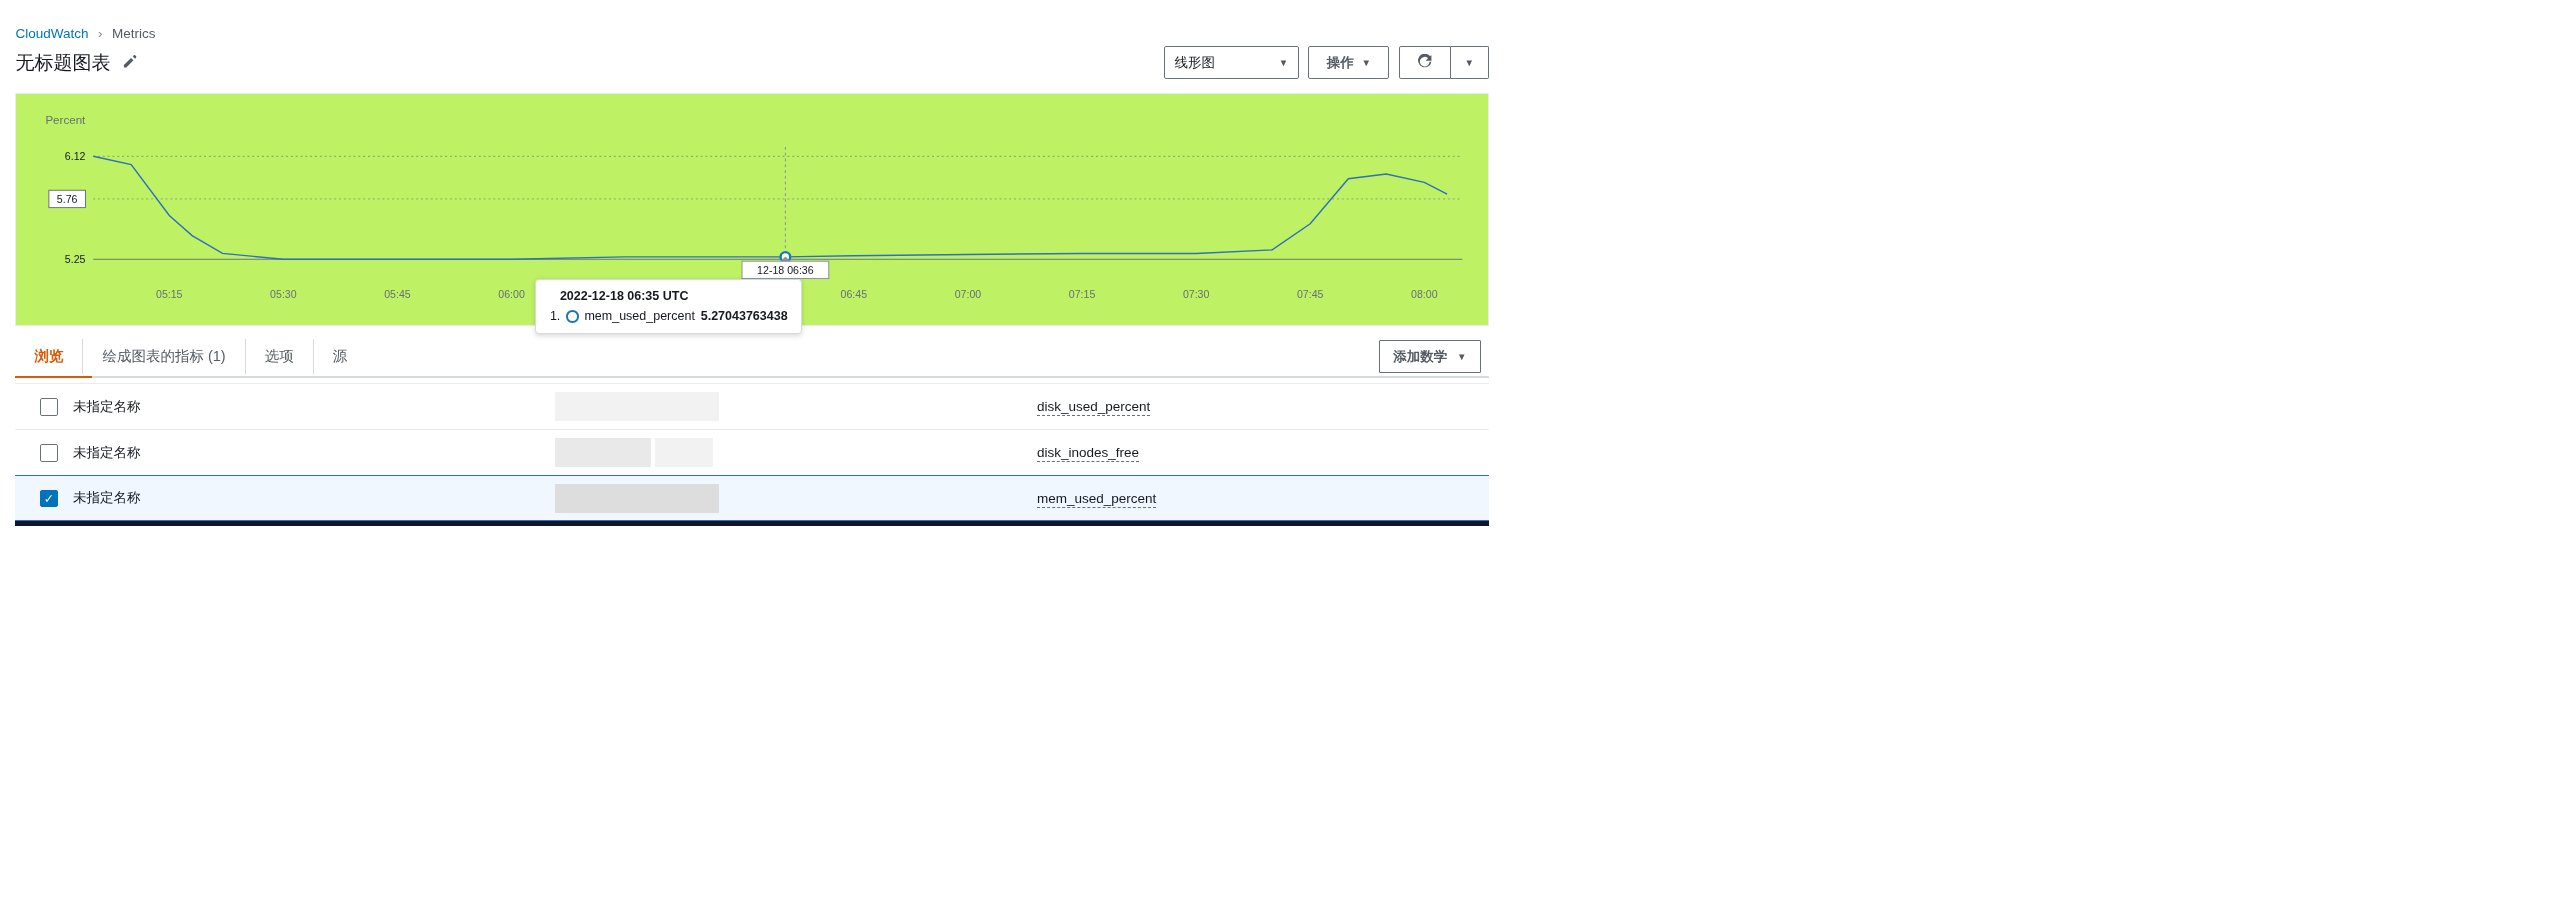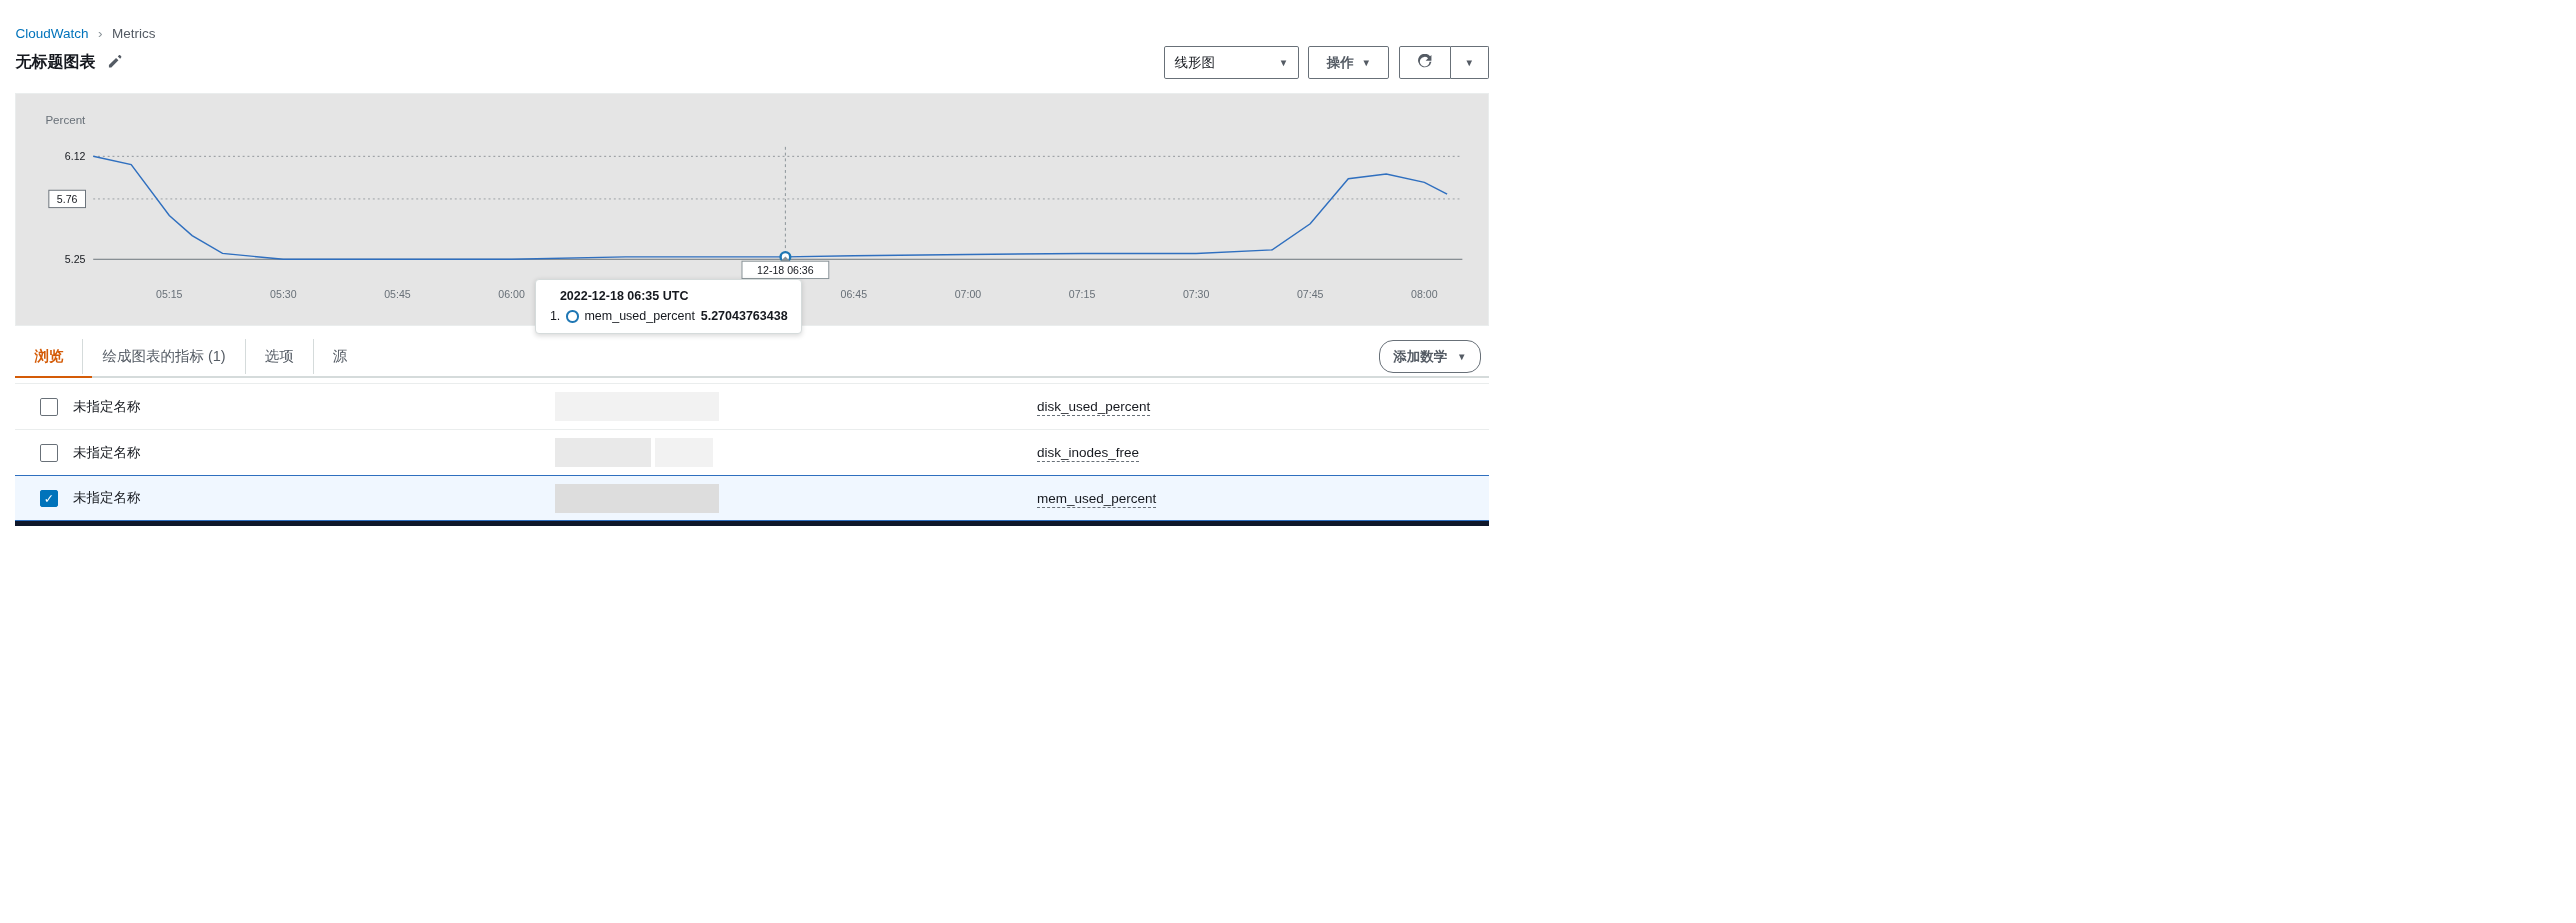--- a/index.html
+++ b/index.html
@@ -6,37 +6,37 @@
   html, body { font-family: "Amazon Ember", "Helvetica Neue", Arial, sans-serif; font-size: 13.5px; color: #16191f; background: #fff; }
   .page { width: 1504px; }
   
   .breadcrumb { display: flex; align-items: center; gap: 9.6px; padding: 9.6px 15.4px 3.9px; font-size: 13.5px; margin-top: 16px; }
   .breadcrumb a { color: #0073bb; text-decoration: none; }
   .breadcrumb .sep { color: #879196; }
   .breadcrumb .current { color: #545b64; }
   
   .title-row { display: flex; align-items: center; justify-content: space-between; padding: 1.9px 15.4px 9.6px; }
   .title-left { display: flex; align-items: center; gap: 11.6px; }
-  .title-left h1 { font-size: 16px; font-weight: 700; }
+  .title-left h1 { font-size: 19px; font-weight: 400; }
   .edit-icon { cursor: pointer; color: #545b64; }
   .controls { display: flex; align-items: center; gap: 9.6px; }
   .range-group { display: flex; border: 1px solid #687078; border-radius: 1.9px; overflow: hidden; }
   .range-group button { background: #fff; border: none; border-right: 1px solid #d5dbdb; padding: 5.8px 13.5px; font-size: 13.5px; cursor: pointer; color: #16191f; height: 33px; }
   .range-group button:last-child { border-right: none; }
   .range-group button.active { color: #0073bb; font-weight: 700; }
   .range-group button .cal { margin-left: 5.8px; }
   .select { display: flex; align-items: center; justify-content: space-between; border: 1px solid #687078; border-radius: 1.9px; background: #fff; padding: 0 9.6px; height: 33px; min-width: 135px; cursor: pointer; }
   .select .caret { font-size: 9.6px; color: #545b64; }
   .btn-group { display: flex; }
   .btn { border: 1px solid #687078; background: #fff; height: 33px; padding: 0 17.4px; display: flex; align-items: center; justify-content: center; cursor: pointer; border-radius: 1.9px; color: #545b64; font-weight: 700; gap: 7.7px; }
   .btn.caret-only { padding: 0 13.5px; border-left: none; border-top-left-radius: 0; border-bottom-left-radius: 0; }
   .btn.first { border-top-right-radius: 0; border-bottom-right-radius: 0; }
   .icon-svg { width: 15.4px; height: 15.4px; }
   
-  .chart-panel { margin: 3.9px 15.4px 0; border: 1px solid #eaeded; background: #e5e5e5; position: relative; }
+  .chart-panel { margin: 3.9px 15.4px 0; border: 1px solid #eaeded; background: #bef264; position: relative; }
   .chart-wrap { padding: 48px 19px 19px 29px; position: relative; }
   .y-title { position: absolute; left: 29px; top: 19px; font-size: 11.6px; color: #687078; }
   svg.chart { display: block; }
   .tick-label { font-size: 11px; fill: #687078; }
   .y-marker { font-size: 11px; fill: #16191f; }
   .grid-line { stroke: #687078; stroke-width: 0.6; stroke-dasharray: 2,3; }
   .top-line { stroke: #687078; stroke-width: 0.7; stroke-dasharray: 2,3; }
   .axis-line { stroke: #687078; stroke-width: 1; }
   .series { fill: none; stroke: #2f6fbf; stroke-width: 1.5; }
   .hover-line { stroke: #879196; stroke-width: 1; stroke-dasharray: 3,3; }
@@ -53,21 +53,21 @@
   .tt-name { color: #16191f; }
   .tt-val { font-weight: 700; }
   
   .tabs-row { display: flex; align-items: center; justify-content: space-between; padding: 13.5px 15.4px 0; }
   .tabs { display: flex; align-items: center; }
   .tab { padding: 7.7px 19px; font-size: 14.5px; color: #545b64; cursor: pointer; border-right: 1px solid #d5dbdb; font-weight: 400; }
   .tab:last-child { border-right: none; }
   .tab.active { color: #d45b07; font-weight: 700; }
   .tabs-underline { height: 1.9px; background: #d5dbdb; margin: 1.9px 15.4px 0; position: relative; }
   .tabs-underline .ind { position: absolute; left: 0; top: 0; height: 1.9px; width: 77px; background: #d45b07; }
-  .math-btn { border: 1px solid #687078; border-radius: 14px; background: #fff; padding: 5.8px 13.5px; height: 33px; display: flex; align-items: center; gap: 9.6px; cursor: pointer; color: #545b64; font-weight: 700; margin-right: 7.7px; }
+  .math-btn { border: 1px solid #687078; border-radius: 1px; background: #fff; padding: 5.8px 13.5px; height: 33px; display: flex; align-items: center; gap: 9.6px; cursor: pointer; color: #545b64; font-weight: 700; margin-right: 7.7px; }
   
   .table { margin: 5.8px 15.4px 23px; border-bottom: 5px solid #0f172a; }
   .row { display: flex; align-items: center; height: 46px; border-top: 1px solid #eaeded; padding: 0 9.6px; }
   .row.selected { background: #f0f7ff; border-top: 1px solid #2f6fbf; border-bottom: 1px solid #2f6fbf; }
   .cell-check { width: 48px; display: flex; justify-content: center; }
   .chk { width: 17.4px; height: 17.4px; border: 1px solid #687078; border-radius: 1.9px; background: #fff; display: flex; align-items: center; justify-content: center; cursor: pointer; }
   .chk.checked { background: #0073bb; border-color: #0073bb; color: #fff; font-size: 12.5px; }
   .cell-name { width: 482px; }
   .cell-mid { width: 482px; display:flex; gap:3.9px; }
   .cell-metric { flex: 1; }

